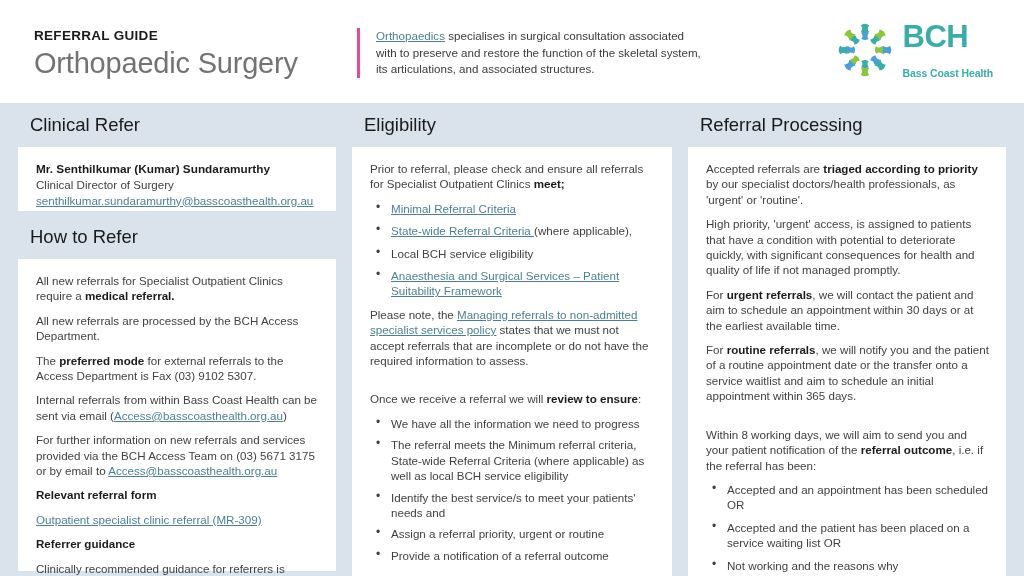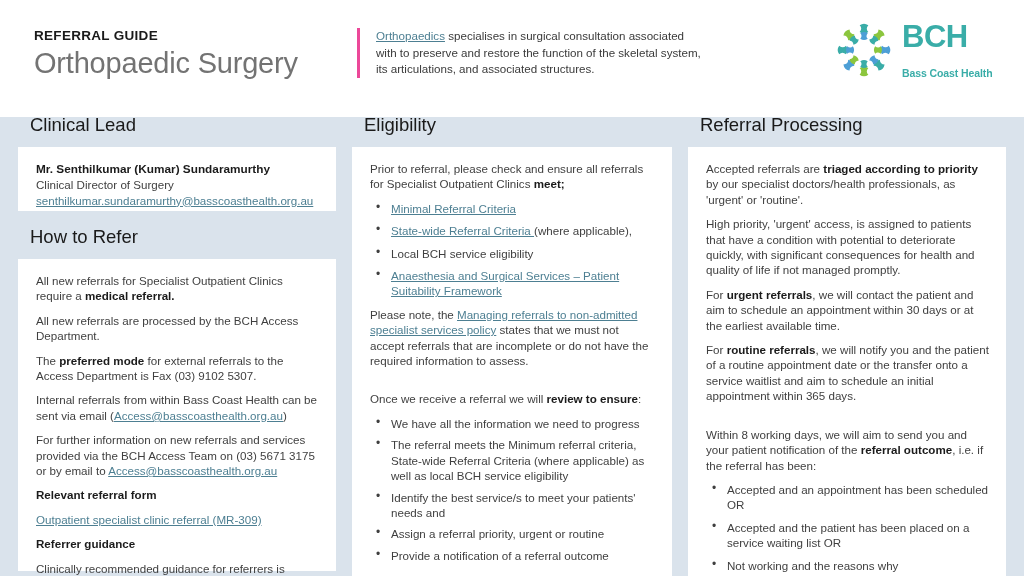--- a/index.html
+++ b/index.html
@@ -11,21 +11,21 @@
   }
   #page {
     position: relative;
     width: 1024px; height: 576px;
     background: #dae3ec;
   }
 
   
   .header {
     position: absolute; left: 0; top: 0;
-    width: 1024px; height: 117px;
+    width: 1024px; height: 103px;
     background: #ffffff;
   }
   .header-title-block {
     position: absolute; left: 34px; top: 28px;
   }
   .kicker {
     font-size: 13.5px;
     font-weight: bold;
     letter-spacing: 0.3px;
     color: #1a1a1a;
@@ -50,21 +50,21 @@
     line-height: 16.5px;
     color: #3a3a3a;
   }
   .header-desc a.link, .link {
     color: #4d7f92;
     text-decoration: underline;
   }
   .logo-wrap {
     position: absolute; left: 833px; top: 19px;
     width: 160px; height: 62px;
-    display: flex; align-items: center; gap: 7px;
+    display: flex; align-items: center; gap: 7px; justify-content: flex-end;
   }
   .logo-mark { width: 62px; height: 62px; flex: none; }
   .logo-text { display: flex; flex-direction: column; justify-content: center; }
   .logo-bch {
     font-size: 31px; font-weight: bold; color: #3aada8;
     letter-spacing: -0.5px; line-height: 32px;
   }
   .logo-sub {
     font-size: 10.5px; font-weight: bold; color: #3aada8;
     letter-spacing: -0.1px; line-height: 12px; margin-top: 14px;
@@ -184,21 +184,21 @@
         </g>
       </svg>
       <div class="logo-text">
         <div class="logo-bch">BCH</div>
         <div class="logo-sub">Bass Coast Health</div>
       </div>
     </div>
   </div>
 
   <div class="col col-1">
-    <div class="section-head head-1">Clinical Lead</div>
+    <div class="section-head head-1">Clinical Refer</div>
     <div class="panel panel-1">
       <div class="lead-name">Mr. Senthilkumar (Kumar) Sundaramurthy</div>
       <div class="lead-role">Clinical Director of Surgery</div>
       <div class="lead-email"><span class="link">senthilkumar.sundaramurthy@basscoasthealth.org.au</span></div>
     </div>
 
     <div class="section-head head-2">How to Refer</div>
     <div class="panel panel-2">
       <p><span>All new referrals for Specialist Outpatient Clinics require a </span><b>medical referral.</b></p>
       <p>All new referrals are processed by the BCH Access Department.</p>

